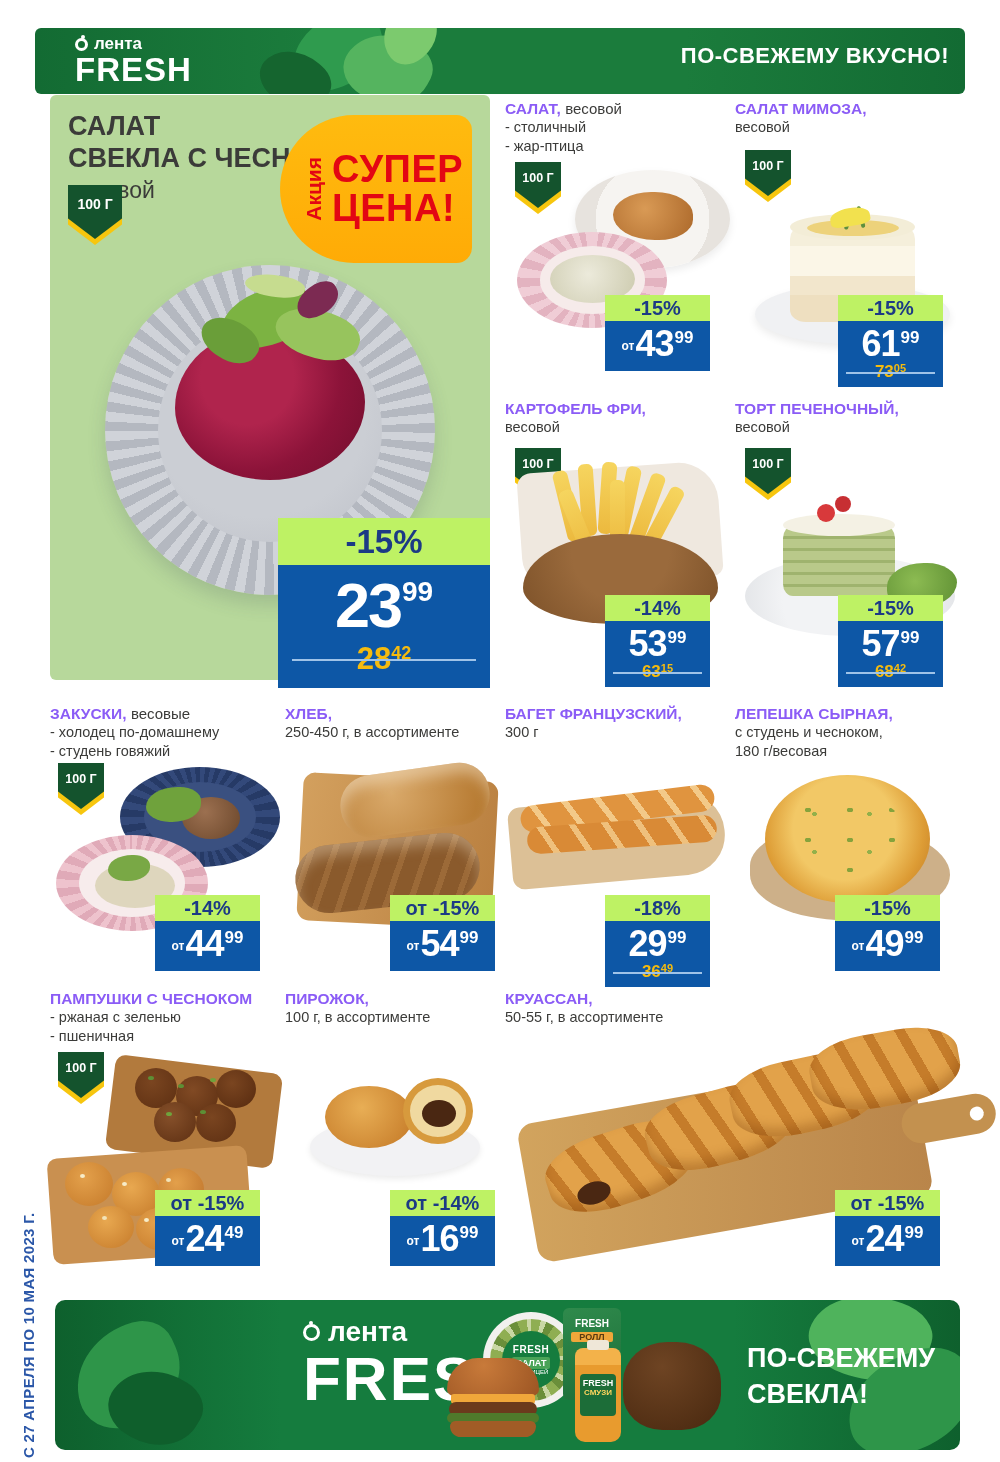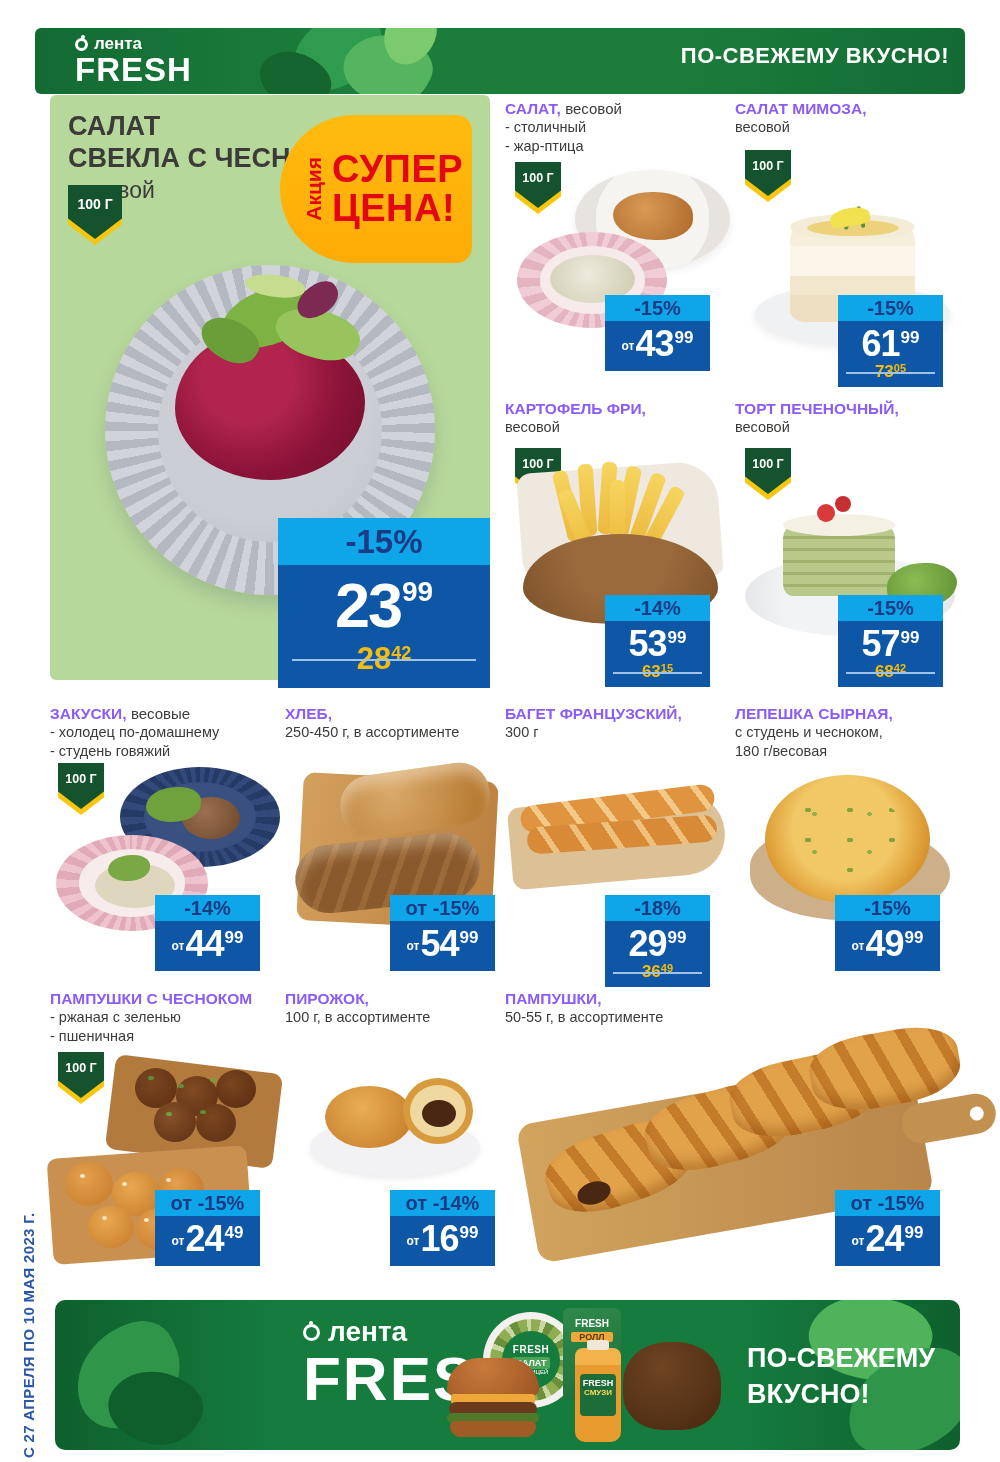--- a/index.html
+++ b/index.html
@@ -29,21 +29,21 @@
   
   .unit-badge { position:absolute; width:46px; height:52px; }
   .ub-y { position:absolute; left:0; right:0; top:6px; bottom:0; background:#f7c60e;
     clip-path:polygon(0 0,100% 0,100% 62%,50% 100%,0 62%); }
   .ub-b { position:absolute; left:0; right:0; top:0; bottom:6px; background:#14532d;
     clip-path:polygon(0 0,100% 0,100% 62%,50% 100%,0 62%);
     color:#fff; font-size:12.5px; font-weight:700; text-align:center; padding-top:9px; }
 
   
   .price { position:absolute; text-align:center; }
-  .price .disc { background:#0ea5e9; color:#1c3a85; font-weight:700; font-size:20px; height:26px; line-height:26px; }
+  .price .disc { background:#bef264; color:#1c3a85; font-weight:700; font-size:20px; height:26px; line-height:26px; }
   .price .main { background:#0d57a6; color:#fff; padding:2px 0 6px; }
   .price .from { font-size:12px; font-weight:700; position:relative; top:-6px; margin-right:1px; }
   .price .int { font-size:36px; font-weight:700; letter-spacing:-1px; }
   .price .frac { font-size:17px; font-weight:700; position:relative; top:-13px; margin-left:1px; }
   .price .old { position:relative; color:#f5bb0e; font-weight:700; font-size:17px; line-height:1.05; margin-top:-2px; }
   .price .old .of { font-size:11px; position:relative; top:-5px; }
   .price .old .strike { position:absolute; left:8px; right:8px; top:50%; height:2px; background:#9fc3e8; }
   .price.big .disc { font-size:33px; height:47px; line-height:47px; }
   .price.big .main { padding:4px 0 12px; }
   .price.big .int { font-size:63px; letter-spacing:-2px; }
@@ -541,21 +541,21 @@
     </div>
     <div class="price" style="left:105px; top:200px; width:105px;">
       <div class="disc">от -14%</div>
       <div class="main">
         <div><span class="from">от</span><span class="int">16</span><span class="frac">99</span></div>
       </div>
     </div>
   </section>
 
   <section class="cell" style="left:505px; top:990px; width:460px; height:305px;">
-    <div><span class="p-name">ПАМПУШКИ,</span></div>
+    <div><span class="p-name">КРУАССАН,</span></div>
     <div class="p-det">50-55 г, в ассортименте</div>
     <div class="photo" style="left:0; top:40px; width:460px; height:265px;">
       <div class="kr-board">
           <div class="kr-handle"></div>
         </div>
       <div class="kr kr1"></div>
         <div class="kr kr2"></div>
         <div class="kr kr3"></div>
         <div class="kr kr4"></div>
       <div class="kr-choc"></div>
@@ -600,17 +600,17 @@
       <div class="b2">РОЛЛ</div>
     </div>
     <div class="fb-smoothie">
       <div class="fb-sm-lb">
         <div class="b1">FRESH</div>
         <div class="b2">СМУЗИ</div>
       </div>
     </div>
     <div class="fb-bread"></div>
     <div class="fb-tagline">
-      <span>ПО-СВЕЖЕМУ</span><br><span>ВКУСНО!</span>
+      <span>ПО-СВЕЖЕМУ</span><br><span>СВЕКЛА!</span>
     </div>
   </footer>
 
 </div>
 
 </body></html>

